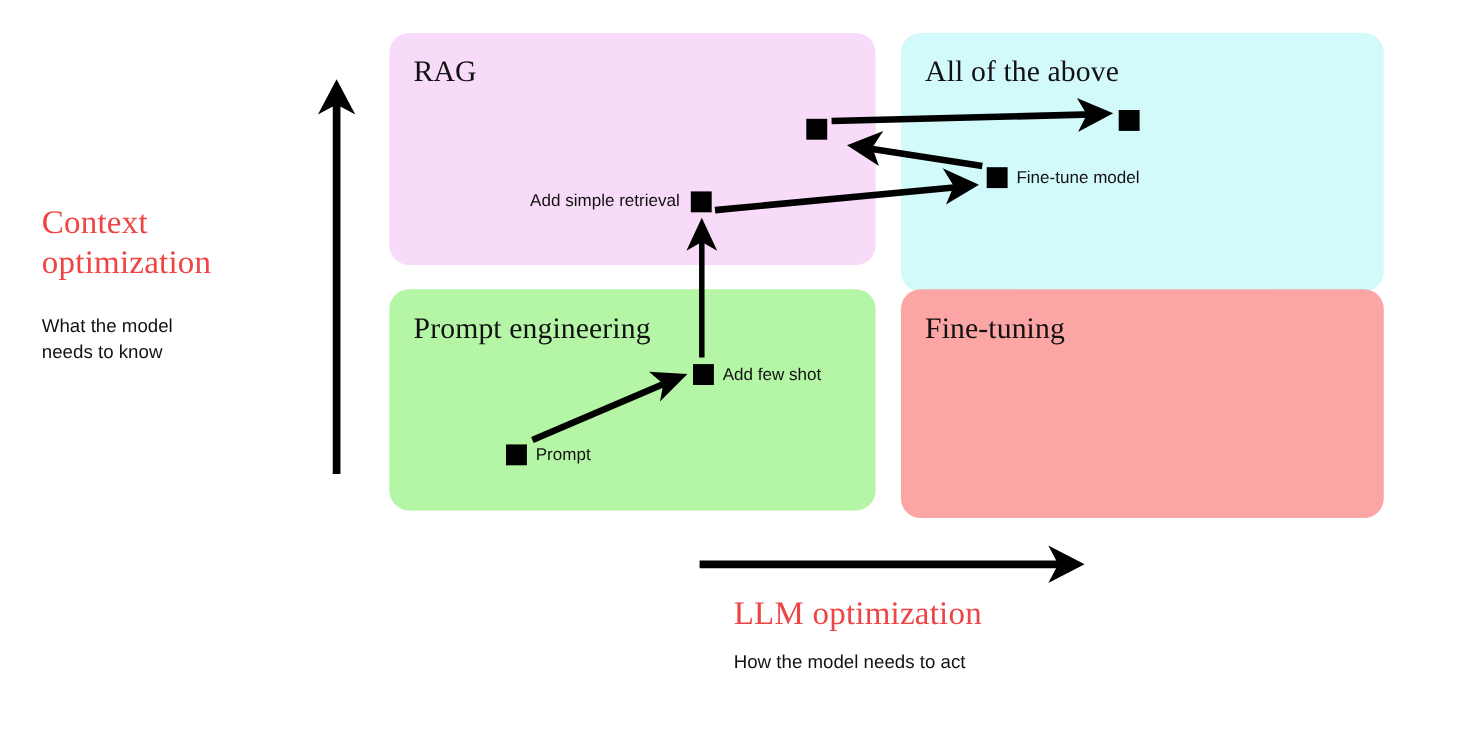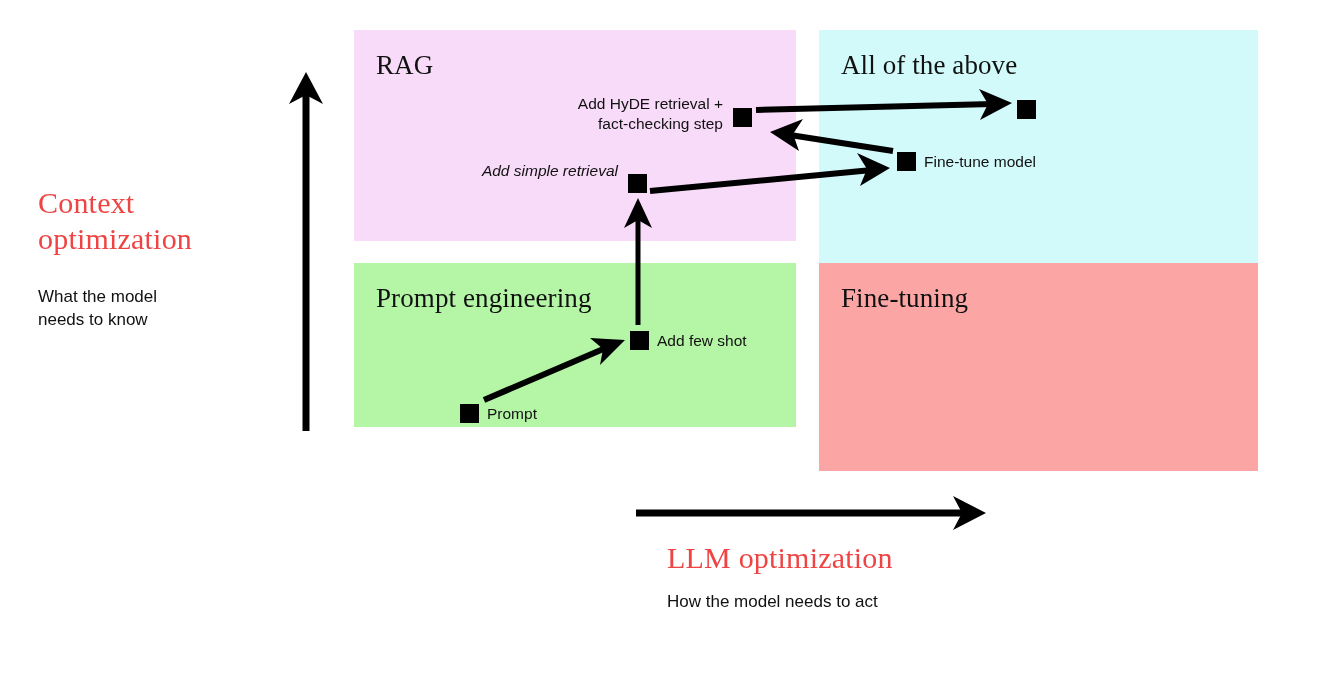--- a/index.html
+++ b/index.html
@@ -18,35 +18,36 @@
     width: 1326px;
     height: 676px;
     background: #ffffff;
     overflow: hidden;
   }
 
   
   .quadrant {
     position: absolute;
     box-sizing: border-box;
+    border-radius: 18px;
   }
   .quadrant .q-title {
     position: absolute;
     left: 22px;
     top: 20px;
     font-family: "Liberation Serif", serif;
     font-size: 27px;
     font-weight: 400;
     letter-spacing: 0.1px;
     color: #111111;
     white-space: nowrap;
   }
   #q-rag      { left: 354px; top: 30px;  width: 442px; height: 211px; background: #F8DBF8; }
   #q-all      { left: 819px; top: 30px;  width: 439px; height: 235px; background: #D2FAFB; }
-  #q-prompt   { left: 354px; top: 263px; width: 442px; height: 164px; background: #B5F6A6; }
+  #q-prompt   { left: 354px; top: 263px; width: 442px; height: 201px; background: #B5F6A6; }
   #q-finetune { left: 819px; top: 263px; width: 439px; height: 208px; background: #fca5a5; }
 
   
   .axis-title {
     position: absolute;
     font-family: "Liberation Serif", serif;
     font-size: 30px;
     line-height: 36px;
     color: #ef4444;
     letter-spacing: 0.2px;
@@ -80,21 +81,21 @@
   }
   .lbl-right { text-align: left; }
   .lbl-left  { text-align: right; }
 
   
   #n-prompt            { left: 460px; top: 404px; }
   #l-prompt            { left: 487px; top: 404px; }
   #n-fewshot           { left: 630px; top: 331px; }
   #l-fewshot           { left: 657px; top: 331px; }
   #n-simple            { left: 628px; top: 174px; }
-  #l-simple            { left: 455px; top: 161px; width: 163px; font-style: italic; }
+  #l-simple            { left: 455px; top: 173px; width: 163px; }
   #n-hyde              { left: 733px; top: 108px; }
   #l-hyde              { left: 545px; top: 94px;  width: 178px; }
   #n-finetune          { left: 897px; top: 152px; }
   #l-finetune          { left: 924px; top: 152px; }
   #n-ragcontent        { left: 1017px; top: 100px; }
   #l-ragcontent        { left: 1045px; top: 95px; width: 200px; }
 
   
   #arrows {
     position: absolute;
@@ -137,22 +138,20 @@
   <div class="node" id="n-prompt"></div>
   <div class="node-label lbl-right" id="l-prompt">Prompt</div>
 
   <div class="node" id="n-fewshot"></div>
   <div class="node-label lbl-right" id="l-fewshot">Add few shot</div>
 
   <div class="node" id="n-simple"></div>
   <div class="node-label lbl-left" id="l-simple">Add simple retrieval</div>
 
   <div class="node" id="n-hyde"></div>
-  <div class="node-label lbl-left" id="l-hyde">Add HyDE retrieval +
-fact-checking step</div>
 
   <div class="node" id="n-finetune"></div>
   <div class="node-label lbl-right" id="l-finetune">Fine-tune model</div>
 
   <div class="node" id="n-ragcontent"></div>
 
   <svg id="arrows" viewBox="0 0 1326 676">
 
     <g>
       <line x1="306" y1="431" x2="306" y2="86" stroke="#000" stroke-width="7"></line>

